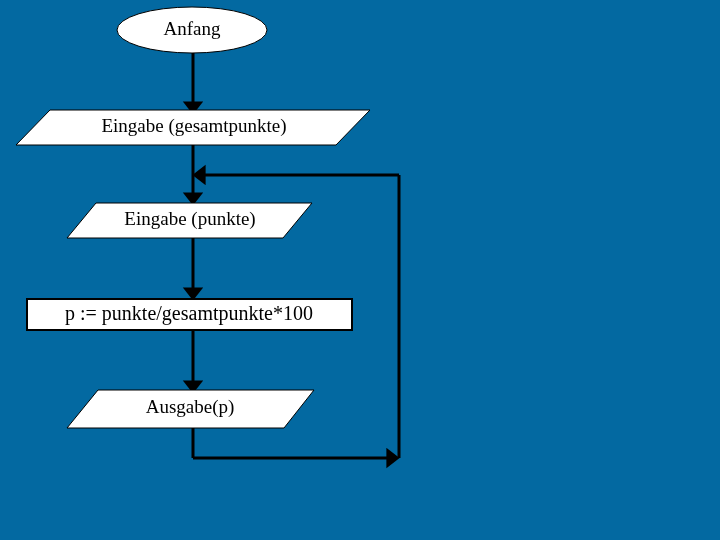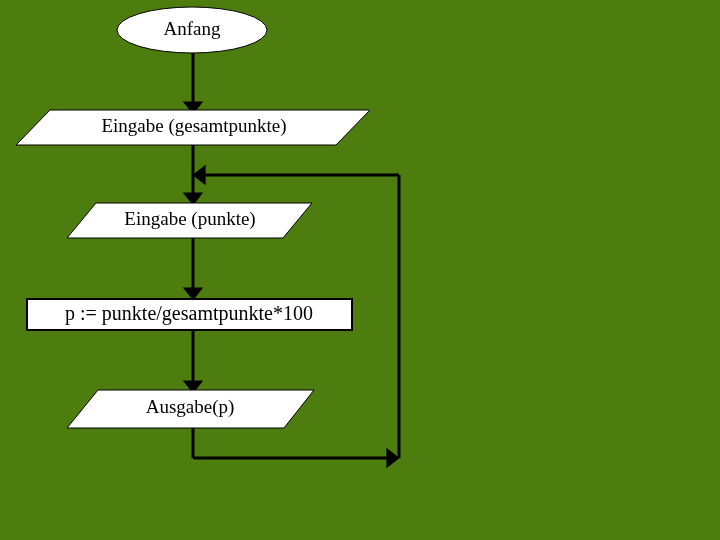--- a/index.html
+++ b/index.html
@@ -10,21 +10,21 @@
   body {
     width: 720px;
     height: 540px;
     overflow: hidden;
     font-family: "Liberation Serif", "DejaVu Serif", serif;
   }
   #flowchart-canvas {
     position: relative;
     width: 720px;
     height: 540px;
-    background: #4d7c0f;
+    background: #0369a1;
   }
   svg.chart-svg {
     position: absolute;
     top: 0;
     left: 0;
     width: 720px;
     height: 540px;
     display: block;
   }
   .shape-stroke {

